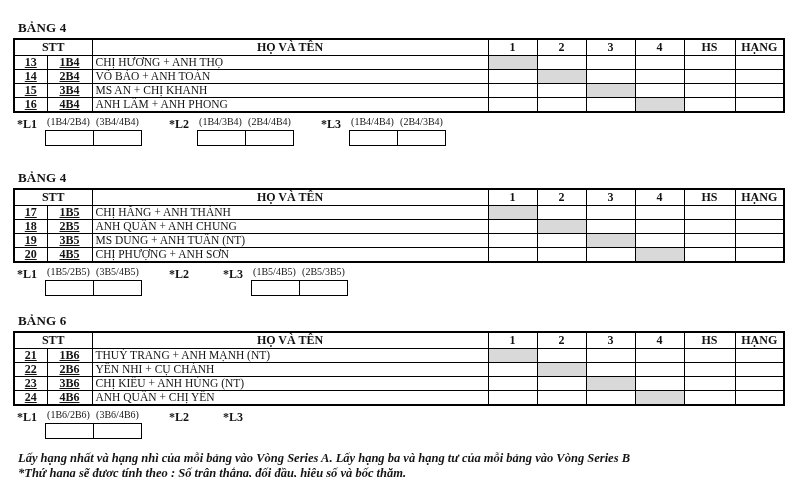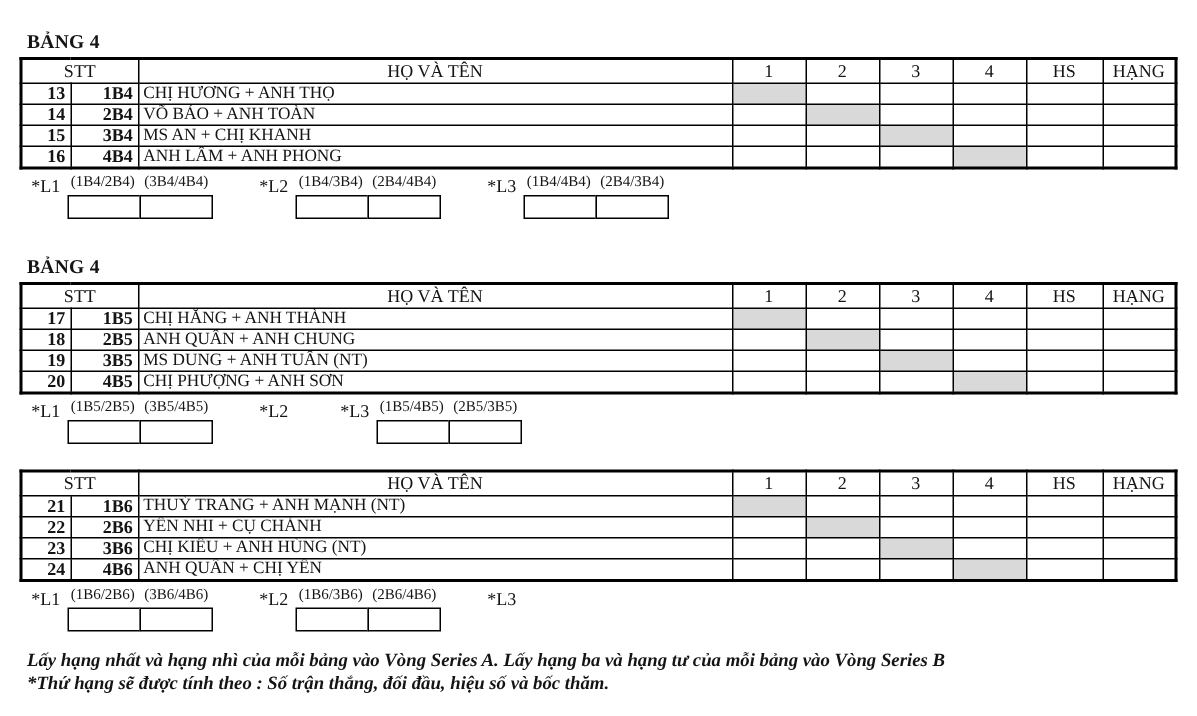--- a/index.html
+++ b/index.html
@@ -20,29 +20,29 @@
   .w-num  { width:33px; }
   .w-code { width:45px; }
   .w-name { width:396px; }
   .w-r    { width:49px; }
   .w-hs   { width:51px; }
   .w-hang { width:49px; }
   .grid th, .grid td {
     border:1px solid #000; padding:0 3px; overflow:hidden; white-space:nowrap;
     font-size:12px; line-height:13px; height:13px;
   }
-  .grid th { height:15px; font-weight:normal; text-align:center; line-height:15px; }
-  td.num, td.code { font-weight:bold; text-align:right; }
+  .grid th { height:15px; font-weight:bold; text-align:center; line-height:15px; }
+  td.num, td.code { font-weight:bold; text-align:center;text-decoration:underline; }
   td.name { text-align:left; font-size:11.5px; }
   td.r { }
   .shaded { background:var(--shade, #d9d9d9); }
 
   .legs { display:flex; margin:3px 0 0 4px; }
   .leg { display:flex; align-items:flex-start; margin-right:27px; }
-  .leg-label { font-weight:normal; font-size:12px; width:27px; display:inline-block; padding-top:1px;text-align:center; }
+  .leg-label { font-weight:bold; font-size:12px; width:27px; display:inline-block; padding-top:1px; }
   .leg-body { display:inline-block; }
   .leg-pairs { display:flex; }
   .pair { display:inline-block; width:49px; text-align:center; font-size:10px; line-height:12px; }
   .leg-boxes { display:flex; margin-top:2px; margin-left:1px; }
   .box { display:inline-block; box-sizing:border-box; width:49px; height:16px; border:1px solid #000; background:#fff; }
   .box + .box { margin-left:-1px; }
 
   .footer { margin:0 0 0 5px; font-weight:bold; font-style:italic; font-size:12.5px; line-height:15px; }
 </style>
 </head>
@@ -266,20 +266,21 @@
           <span class="leg-boxes">
             <span class="box"></span>
             <span class="box"></span>
           </span>
         </span>
       </div>
     </div>
   </section>
 
   <section class="group g3">
+    <div class="tbl-title">BẢNG 6</div>
     <table class="grid">
       <colgroup>
           <col class="w-num">
           <col class="w-code">
           <col class="w-name">
           <col class="w-r">
           <col class="w-r">
           <col class="w-r">
           <col class="w-r">
           <col class="w-hs">
@@ -353,30 +354,20 @@
             <span class="pair">(3B6/4B6)</span>
           </span>
           <span class="leg-boxes">
             <span class="box"></span>
             <span class="box"></span>
           </span>
         </span>
       </div>
       <div class="leg">
         <span class="leg-label">*L2</span>
-        <span class="leg-body">
-          <span class="leg-pairs">
-            <span class="pair">(1B6/3B6)</span>
-            <span class="pair">(2B6/4B6)</span>
-          </span>
-          <span class="leg-boxes">
-            <span class="box"></span>
-            <span class="box"></span>
-          </span>
-        </span>
       </div>
       <div class="leg">
         <span class="leg-label">*L3</span>
       </div>
     </div>
   </section>
 
   <div class="footer">
     <div>Lấy hạng nhất và hạng nhì của mỗi bảng vào Vòng Series A. Lấy hạng ba và hạng tư của mỗi bảng vào Vòng Series B</div>
     <div>*Thứ hạng sẽ được tính theo : Số trận thắng, đối đầu, hiệu số và bốc thăm.</div>

